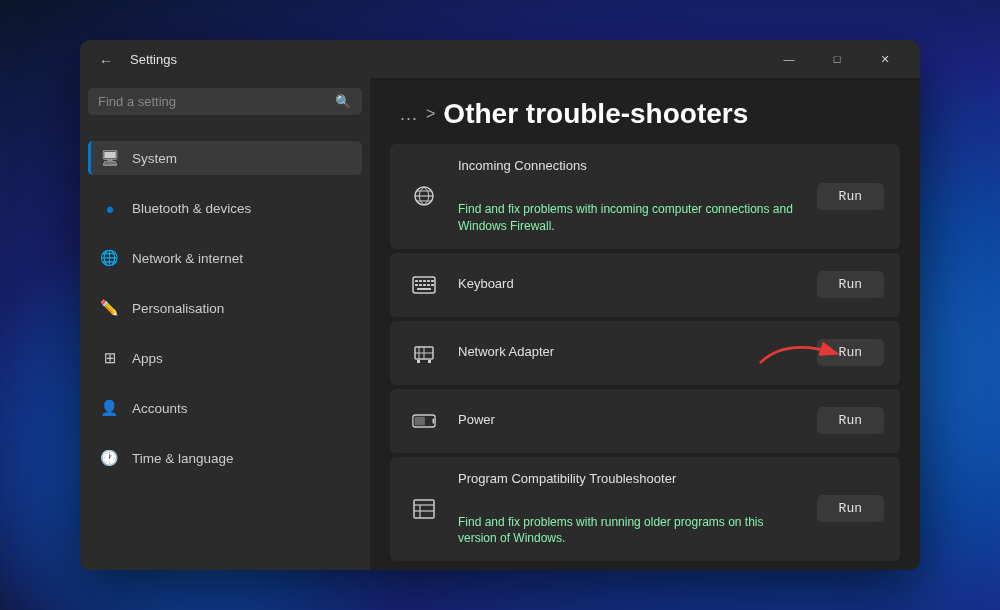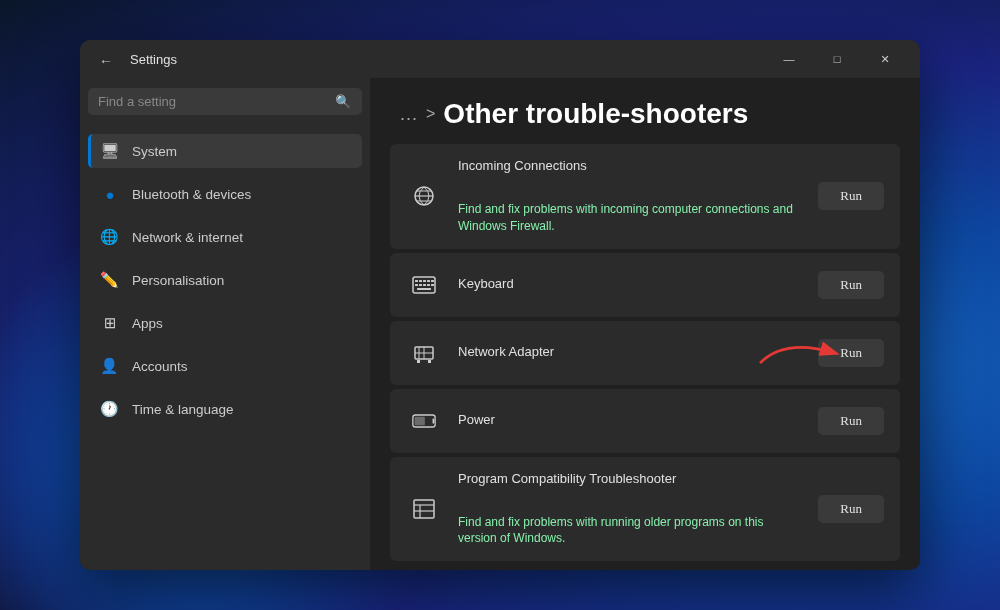--- a/index.html
+++ b/index.html
@@ -103,21 +103,21 @@
       display: flex;
       flex: 1;
       overflow: hidden;
     }
     .sidebar {
       width: 290px;
       background: #2b2b2b;
       display: flex;
       flex-direction: column;
       padding: 10px 8px;
-      gap: 9px;
+      gap: 16px;
       flex-shrink: 0;
     }
     .search-box {
       display: flex;
       align-items: center;
       background: #3a3a3a;
       border-radius: 5px;
       padding: 6px 10px;
       margin-bottom: 10px;
       gap: 8px;
@@ -229,21 +229,21 @@
     }
     .run-btn {
       padding: 6px 22px;
       background: #3a3a3a;
       color: #e0e0e0;
       border: none;
       border-radius: 5px;
       font-size: 13px;
       cursor: pointer;
       flex-shrink: 0;
-      font-family: Liberation Serif, serif;
+      font-family: Liberation Mono, monospace;
     }
     .item-wrapper {
       position: relative;
       justify-content: center;
     }
   </style>
 </head>
 <body>
 
 <div class="wallpaper">

